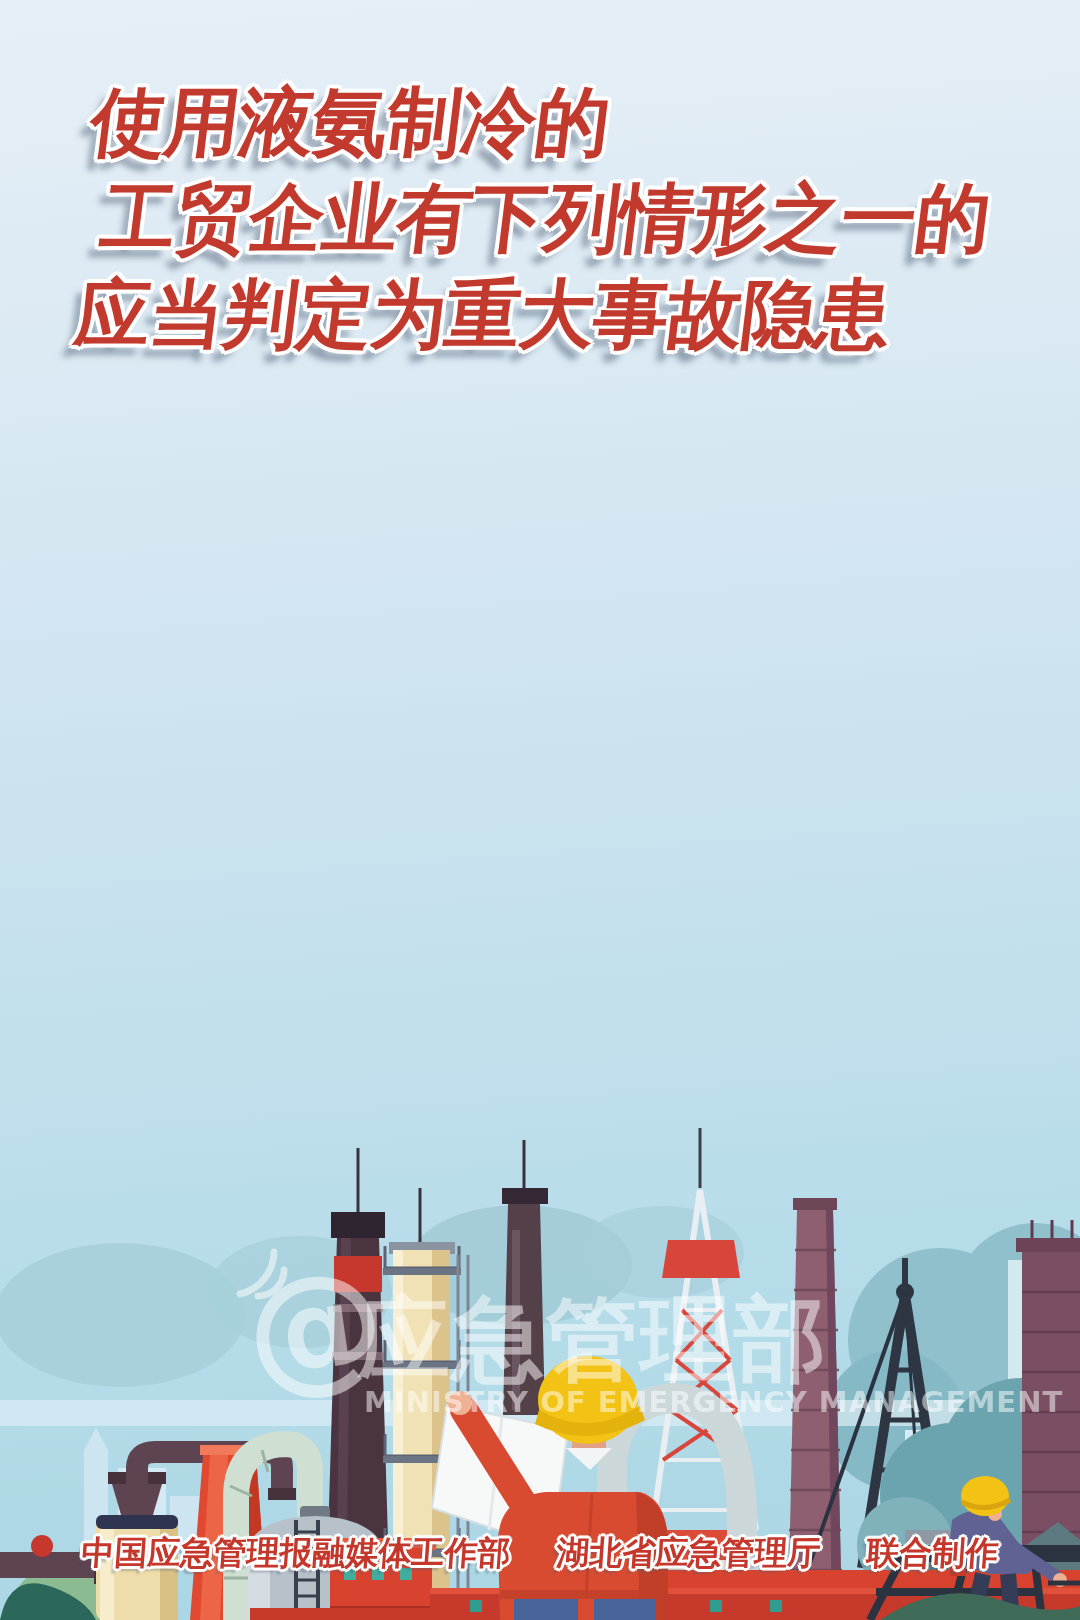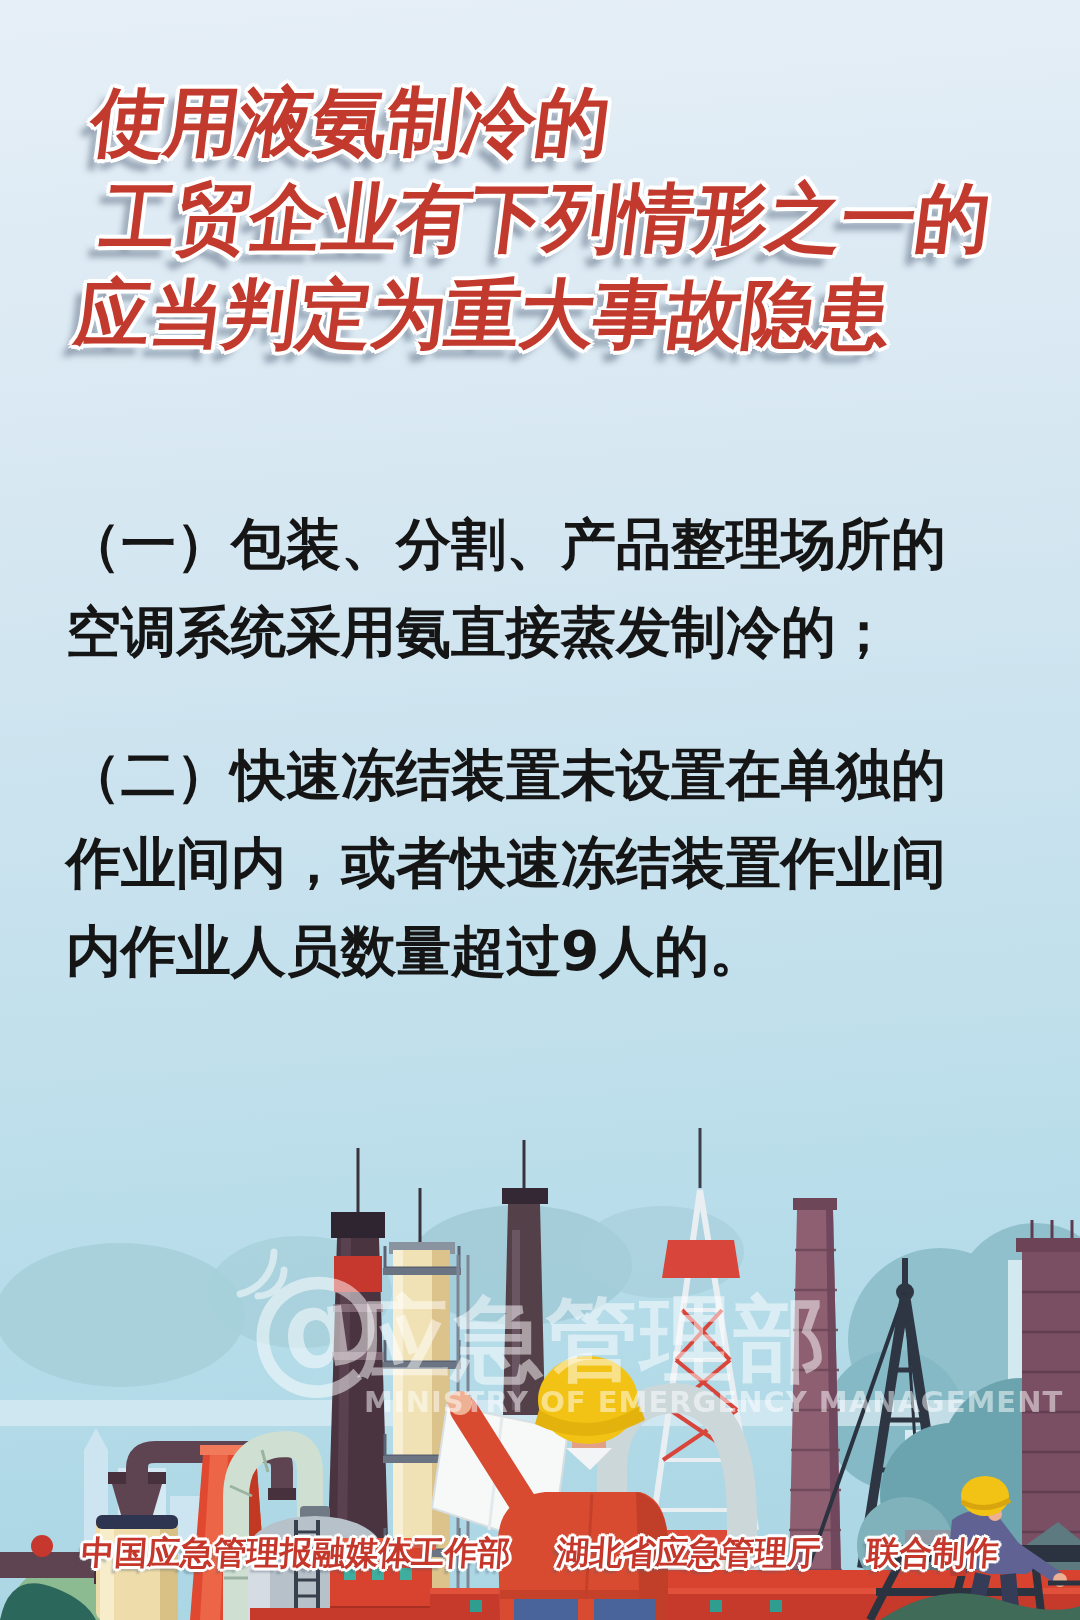--- a/index.html
+++ b/index.html
@@ -57,22 +57,20 @@
 <body>
 
 <div class="poster">
 
   <div class="title">
     <div class="t1">使用液氨制冷的</div>
     <div class="t2">工贸企业有下列情形之一的</div>
     <div class="t3">应当判定为重大事故隐患</div>
   </div>
 
-  <div class="clause c1">（一）包装、分割、产品整理场所的空调系统采用氨直接蒸发制冷的；</div>
-  <div class="clause c2">（二）快速冻结装置未设置在单独的作业间内，或者快速冻结装置作业间内作业人员数量超过9人的。</div>
 
   <svg class="scene" viewBox="0 0 1080 520" aria-hidden="true">
 
     <g>
       <ellipse cx="120" cy="215" rx="125" ry="72" fill="#a6cfda" opacity="0.9"></ellipse>
       <ellipse cx="300" cy="192" rx="92" ry="56" fill="#a6cfda" opacity="0.75"></ellipse>
       <ellipse cx="520" cy="165" rx="112" ry="60" fill="#9fc9d5" opacity="0.8"></ellipse>
       <ellipse cx="662" cy="152" rx="82" ry="46" fill="#a6cfda" opacity="0.7"></ellipse>
       <circle cx="940" cy="240" r="92" fill="#8fc0cc"></circle>
       <circle cx="1035" cy="205" r="82" fill="#8fc0cc"></circle>

